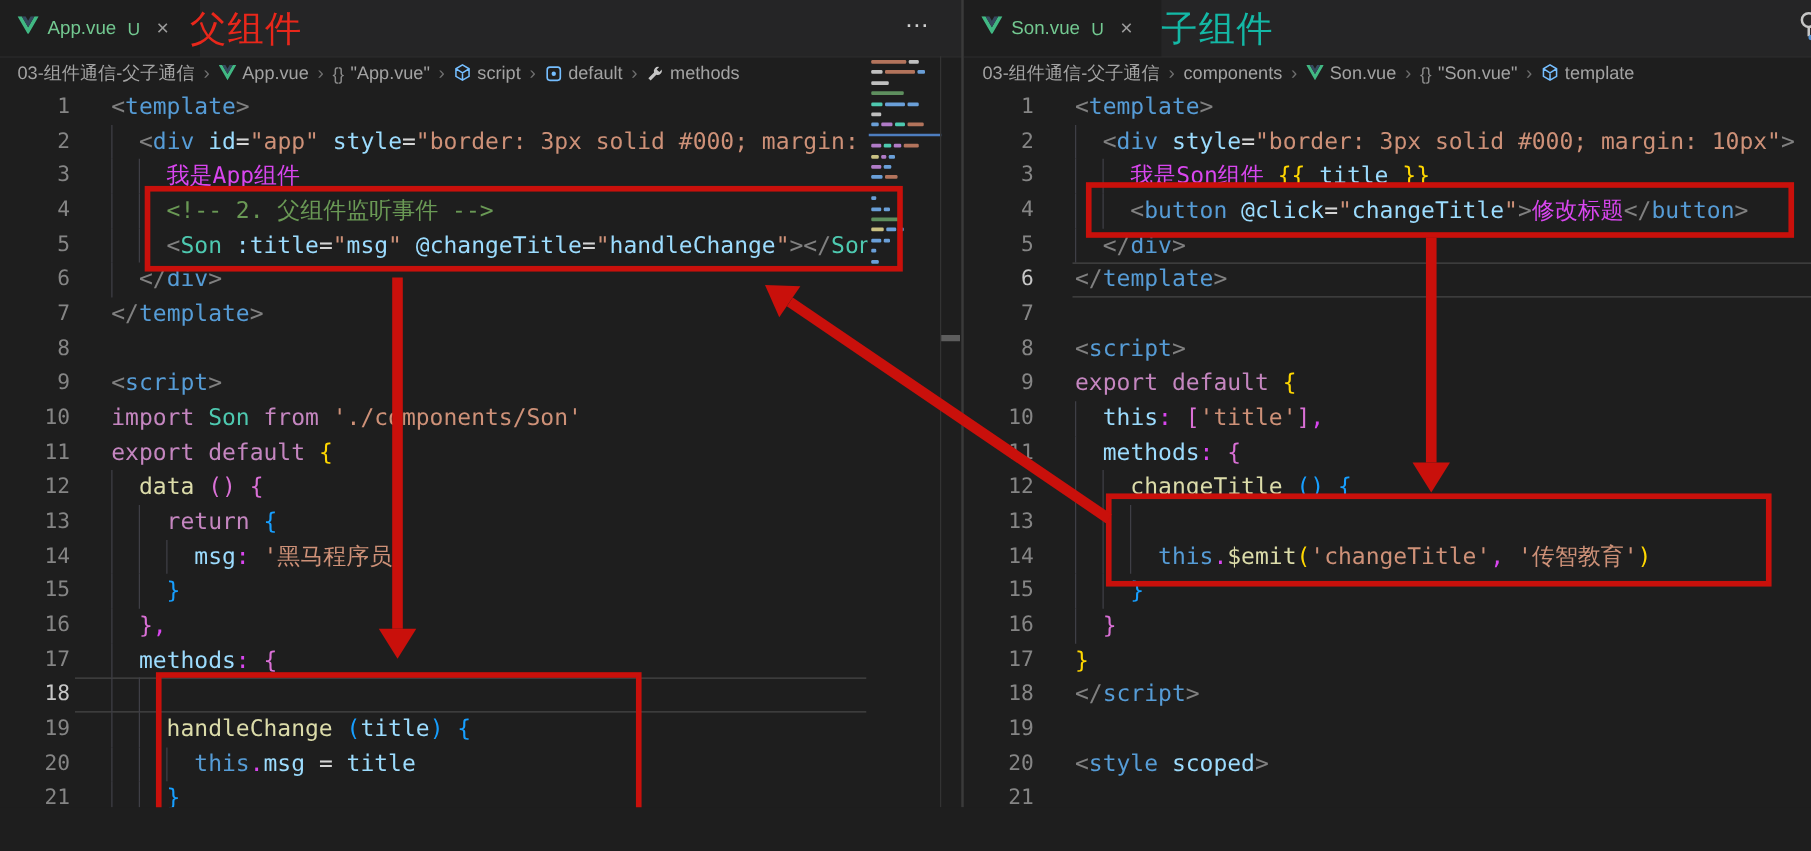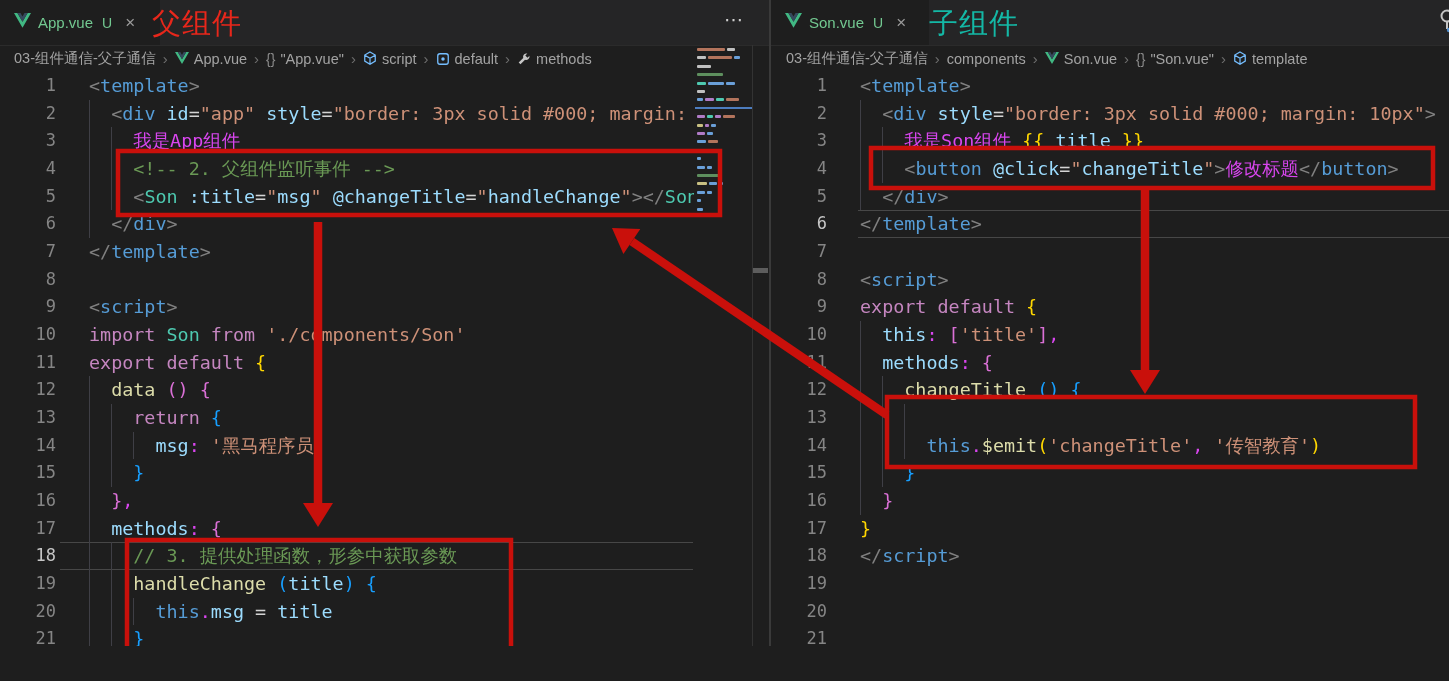--- a/index.html
+++ b/index.html
@@ -163,21 +163,21 @@
       <div class="row"><span class="num">8</span><span class="code"></span></div>
       <div class="row"><span class="num">9</span><span class="code"><span class="k-p">&lt;</span><span class="k-tg">script</span><span class="k-p">&gt;</span></span></div>
       <div class="row"><span class="num">10</span><span class="code"><span class="k-kw">import</span><span class="k-tx"> </span><span class="k-cp">Son</span><span class="k-tx"> </span><span class="k-kw">from</span><span class="k-tx"> </span><span class="k-st">'./components/Son'</span></span></div>
       <div class="row"><span class="num">11</span><span class="code"><span class="k-kw">export</span><span class="k-tx"> </span><span class="k-kw">default</span><span class="k-tx"> </span><span class="k-b1">{</span></span></div>
       <div class="row"><div class="guide" style="left: 89px;"></div><span class="num">12</span><span class="code"><span class="k-tx">  </span><span class="k-fn">data</span><span class="k-tx"> </span><span class="k-b2">()</span><span class="k-tx"> </span><span class="k-b2">{</span></span></div>
       <div class="row"><div class="guide" style="left: 89px;"></div><div class="guide" style="left: 111.16px;"></div><span class="num">13</span><span class="code"><span class="k-tx">    </span><span class="k-kw">return</span><span class="k-tx"> </span><span class="k-b3">{</span></span></div>
       <div class="row"><div class="guide" style="left: 89px;"></div><div class="guide" style="left: 111.16px;"></div><div class="guide" style="left: 133.32px;"></div><span class="num">14</span><span class="code"><span class="k-tx">      </span><span class="k-at">msg</span><span class="k-tx">: </span><span class="k-st">'黑马程序员'</span></span></div>
       <div class="row"><div class="guide" style="left: 89px;"></div><div class="guide" style="left: 111.16px;"></div><span class="num">15</span><span class="code"><span class="k-tx">    </span><span class="k-b3">}</span></span></div>
       <div class="row"><div class="guide" style="left: 89px;"></div><span class="num">16</span><span class="code"><span class="k-tx">  </span><span class="k-b2">}</span><span class="k-tx">,</span></span></div>
       <div class="row"><div class="guide" style="left: 89px;"></div><span class="num">17</span><span class="code"><span class="k-tx">  </span><span class="k-at">methods</span><span class="k-tx">: </span><span class="k-b2">{</span></span></div>
-      <div class="row active"><div class="cur"></div><div class="guide" style="left: 89px;"></div><div class="guide" style="left: 111.16px;"></div><span class="num">18</span><span class="code"><span class="k-cm">    // 3. 提供处理函数，形参中获取参数</span></span></div>
+      <div class="row active"><div class="cur"></div><div class="guide" style="left: 89px;"></div><div class="guide" style="left: 111.16px;"></div><span class="num">18</span></div>
       <div class="row"><div class="guide" style="left: 89px;"></div><div class="guide" style="left: 111.16px;"></div><span class="num">19</span><span class="code"><span class="k-tx">    </span><span class="k-fn">handleChange</span><span class="k-tx"> </span><span class="k-b3">(</span><span class="k-at">title</span><span class="k-b3">)</span><span class="k-tx"> </span><span class="k-b3">{</span></span></div>
       <div class="row"><div class="guide" style="left: 89px;"></div><div class="guide" style="left: 111.16px;"></div><div class="guide" style="left: 133.32px;"></div><span class="num">20</span><span class="code"><span class="k-tx">      </span><span class="k-th">this</span><span class="k-tx">.</span><span class="k-at">msg</span><span class="k-tx"> </span><span class="k-op">=</span><span class="k-tx"> </span><span class="k-at">title</span></span></div>
       <div class="row"><div class="guide" style="left: 89px;"></div><div class="guide" style="left: 111.16px;"></div><span class="num">21</span><span class="code"><span class="k-tx">    </span><span class="k-b3">}</span></span></div>
       <div class="row"><div class="guide" style="left: 89px;"></div><span class="num">22</span><span class="code"><span class="k-tx">  </span><span class="k-b2">}</span><span class="k-tx">,</span></span></div>
     </div>
   <div class="pane" id="pane-right">
       <div class="row"><span class="num">1</span><span class="code"><span class="k-p">&lt;</span><span class="k-tg">template</span><span class="k-p">&gt;</span></span></div>
       <div class="row"><div class="guide" style="left: 89px;"></div><span class="num">2</span><span class="code"><span class="k-tx">  </span><span class="k-p">&lt;</span><span class="k-tg">div</span><span class="k-tx"> </span><span class="k-at">style</span><span class="k-op">=</span><span class="k-st">"border: 3px solid #000; margin: 10px"</span><span class="k-p">&gt;</span></span></div>
       <div class="row"><div class="guide" style="left: 89px;"></div><div class="guide" style="left: 111.16px;"></div><span class="num">3</span><span class="code"><span class="k-tx">    我是Son组件 </span><span class="k-b1">{{</span><span class="k-tx"> </span><span class="k-at">title</span><span class="k-tx"> </span><span class="k-b1">}}</span></span></div>
       <div class="row"><div class="guide" style="left: 89px;"></div><div class="guide" style="left: 111.16px;"></div><span class="num">4</span><span class="code"><span class="k-tx">    </span><span class="k-p">&lt;</span><span class="k-tg">button</span><span class="k-tx"> </span><span class="k-at">@click</span><span class="k-op">=</span><span class="k-st">"</span><span class="k-at">changeTitle</span><span class="k-st">"</span><span class="k-p">&gt;</span><span class="k-tx">修改标题</span><span class="k-p">&lt;/</span><span class="k-tg">button</span><span class="k-p">&gt;</span></span></div>
@@ -189,21 +189,21 @@
       <div class="row"><div class="guide" style="left: 89px;"></div><span class="num">10</span><span class="code"><span class="k-tx">  </span><span class="k-at">this</span><span class="k-tx">: </span><span class="k-b2">[</span><span class="k-st">'title'</span><span class="k-b2">]</span><span class="k-tx">,</span></span></div>
       <div class="row"><div class="guide" style="left: 89px;"></div><span class="num">11</span><span class="code"><span class="k-tx">  </span><span class="k-at">methods</span><span class="k-tx">: </span><span class="k-b2">{</span></span></div>
       <div class="row"><div class="guide" style="left: 89px;"></div><div class="guide" style="left: 111.16px;"></div><span class="num">12</span><span class="code"><span class="k-tx">    </span><span class="k-fn">changeTitle</span><span class="k-tx"> </span><span class="k-b3">()</span><span class="k-tx"> </span><span class="k-b3">{</span></span></div>
       <div class="row"><div class="guide" style="left: 89px;"></div><div class="guide" style="left: 111.16px;"></div><div class="guide" style="left: 133.32px;"></div><span class="num">13</span></div>
       <div class="row"><div class="guide" style="left: 89px;"></div><div class="guide" style="left: 111.16px;"></div><div class="guide" style="left: 133.32px;"></div><span class="num">14</span><span class="code"><span class="k-tx">      </span><span class="k-th">this</span><span class="k-tx">.</span><span class="k-fn">$emit</span><span class="k-b1">(</span><span class="k-st">'changeTitle'</span><span class="k-tx">, </span><span class="k-st">'传智教育'</span><span class="k-b1">)</span></span></div>
       <div class="row"><div class="guide" style="left: 89px;"></div><div class="guide" style="left: 111.16px;"></div><span class="num">15</span><span class="code"><span class="k-tx">    </span><span class="k-b3">}</span></span></div>
       <div class="row"><div class="guide" style="left: 89px;"></div><span class="num">16</span><span class="code"><span class="k-tx">  </span><span class="k-b2">}</span></span></div>
       <div class="row"><span class="num">17</span><span class="code"><span class="k-b1">}</span></span></div>
       <div class="row"><span class="num">18</span><span class="code"><span class="k-p">&lt;/</span><span class="k-tg">script</span><span class="k-p">&gt;</span></span></div>
       <div class="row"><span class="num">19</span><span class="code"></span></div>
-      <div class="row"><span class="num">20</span></div>
+      <div class="row"><span class="num">20</span><span class="code"><span class="k-p">&lt;</span><span class="k-tg">style</span><span class="k-tx"> </span><span class="k-at">scoped</span><span class="k-p">&gt;</span></span></div>
       <div class="row"><span class="num">21</span><span class="code"></span></div>
       <div class="row"><span class="num">22</span><span class="code"><span class="k-p">&lt;/</span><span class="k-tg">style</span><span class="k-p">&gt;</span></span></div>
     </div>
 
   <div id="minimap">
       <div class="mm-row" style="top: 0px;">
         <span class="mm-bar" style="width: 28px; background: rgb(179, 116, 92);"></span>
         <span class="mm-bar" style="width: 8px; background: rgb(192, 192, 192);"></span>
       </div>
       <div class="mm-row" style="top: 8.4px;">

